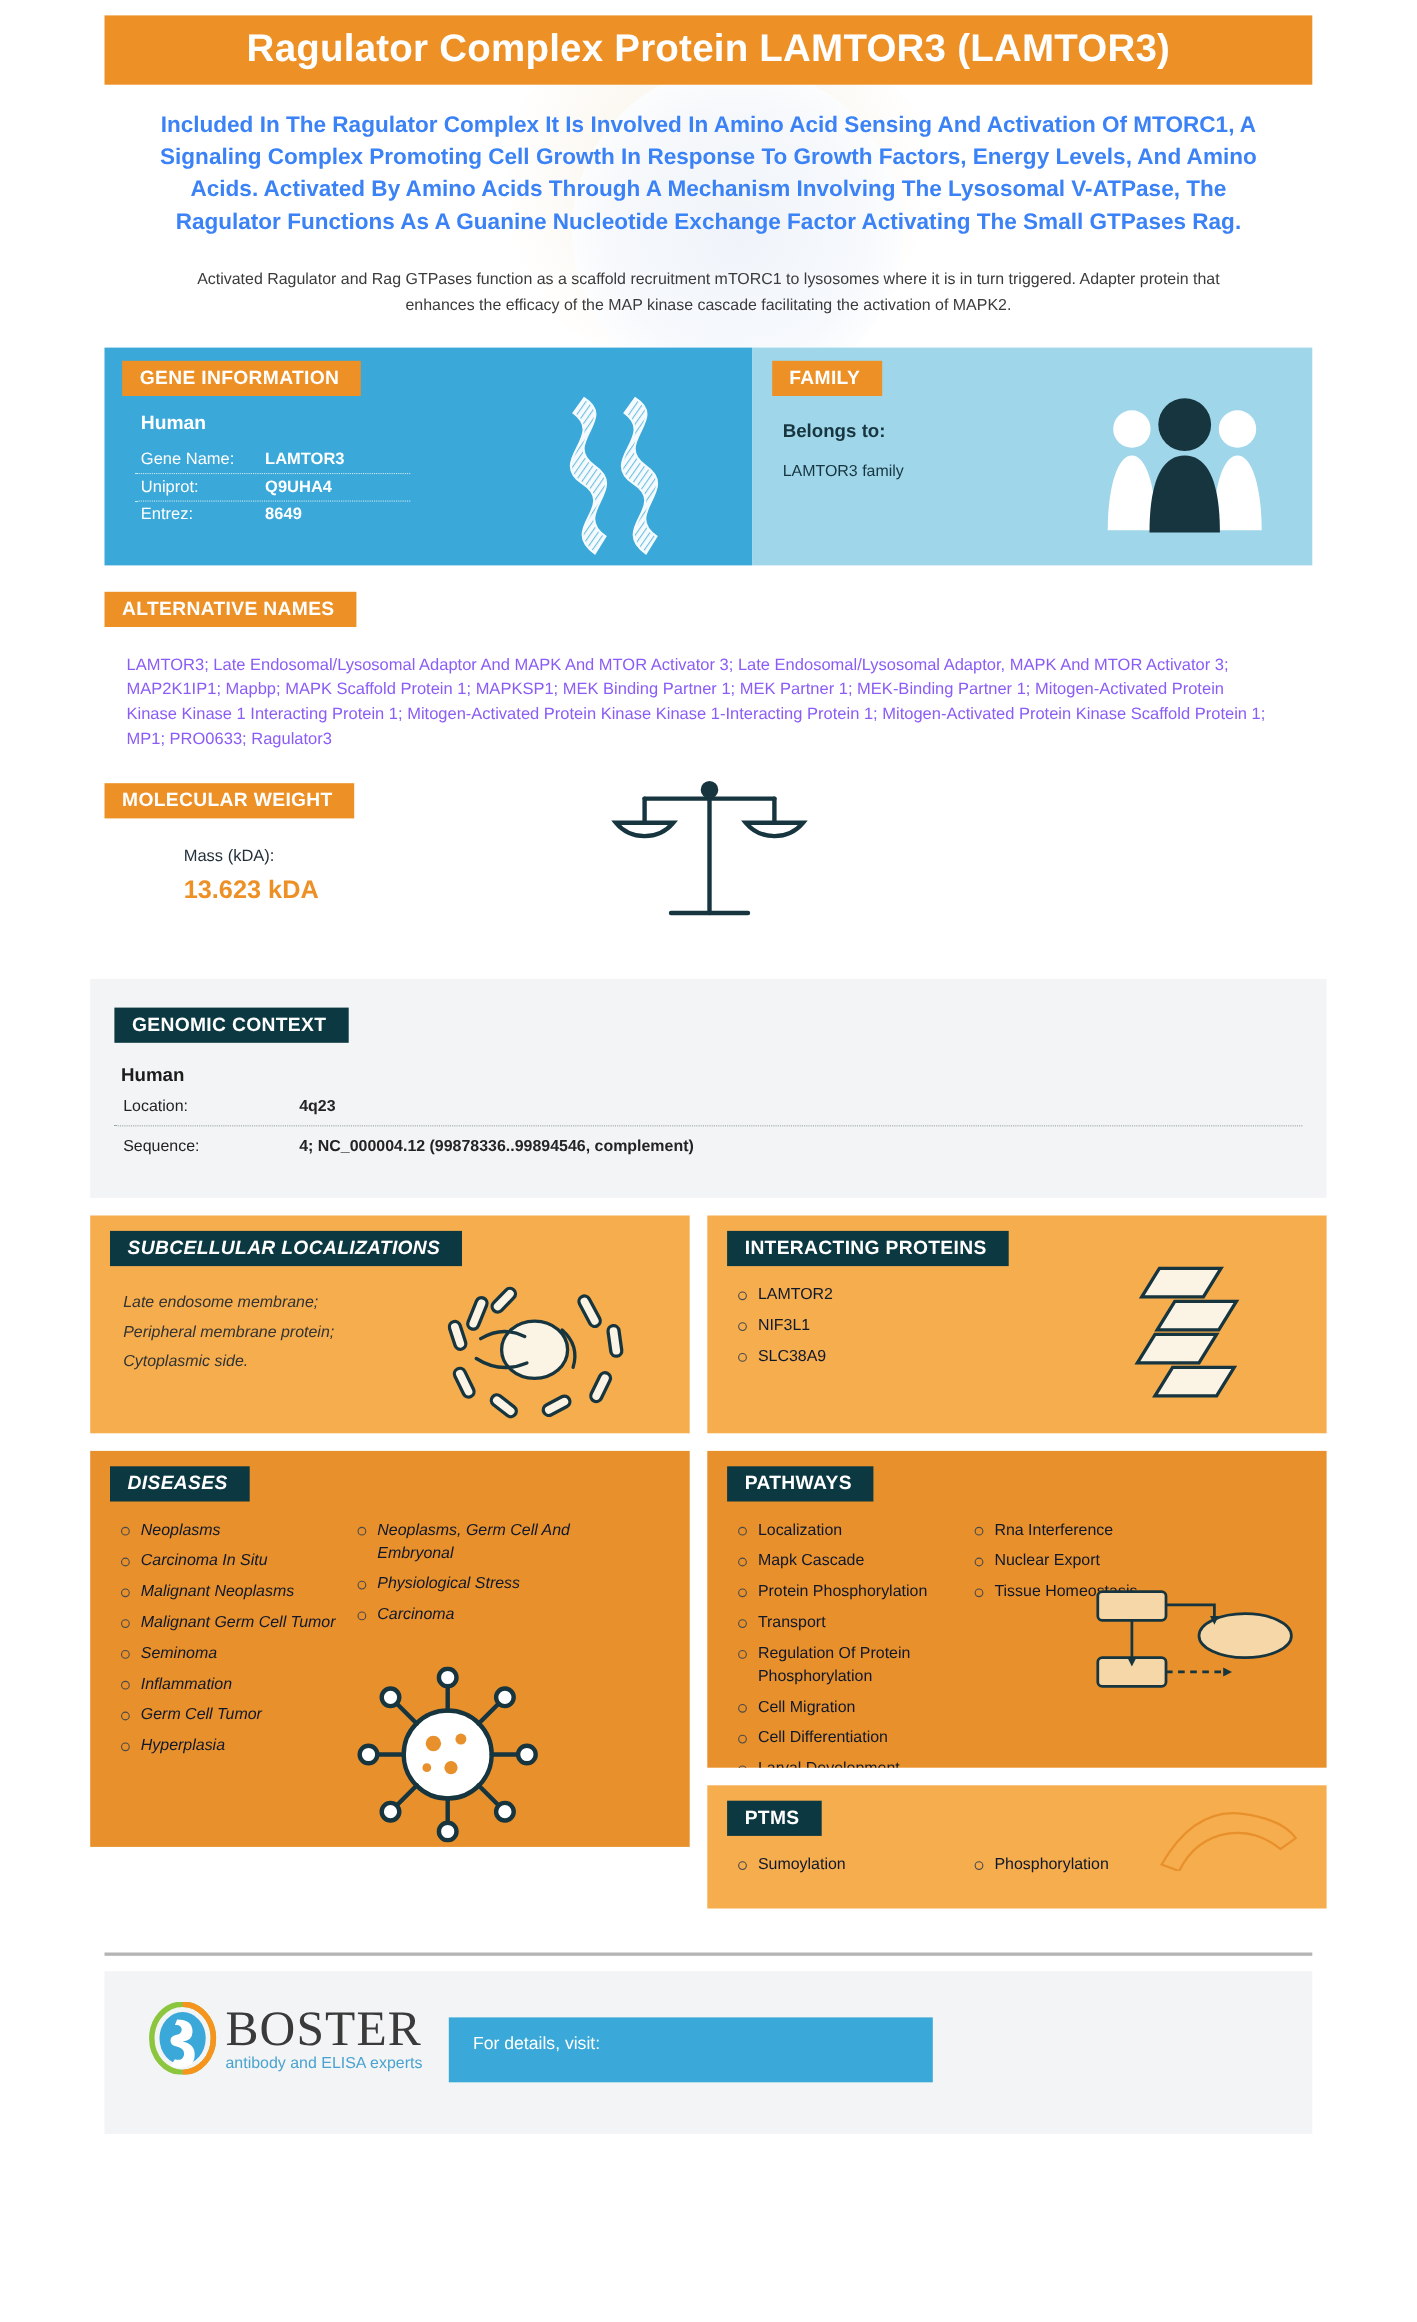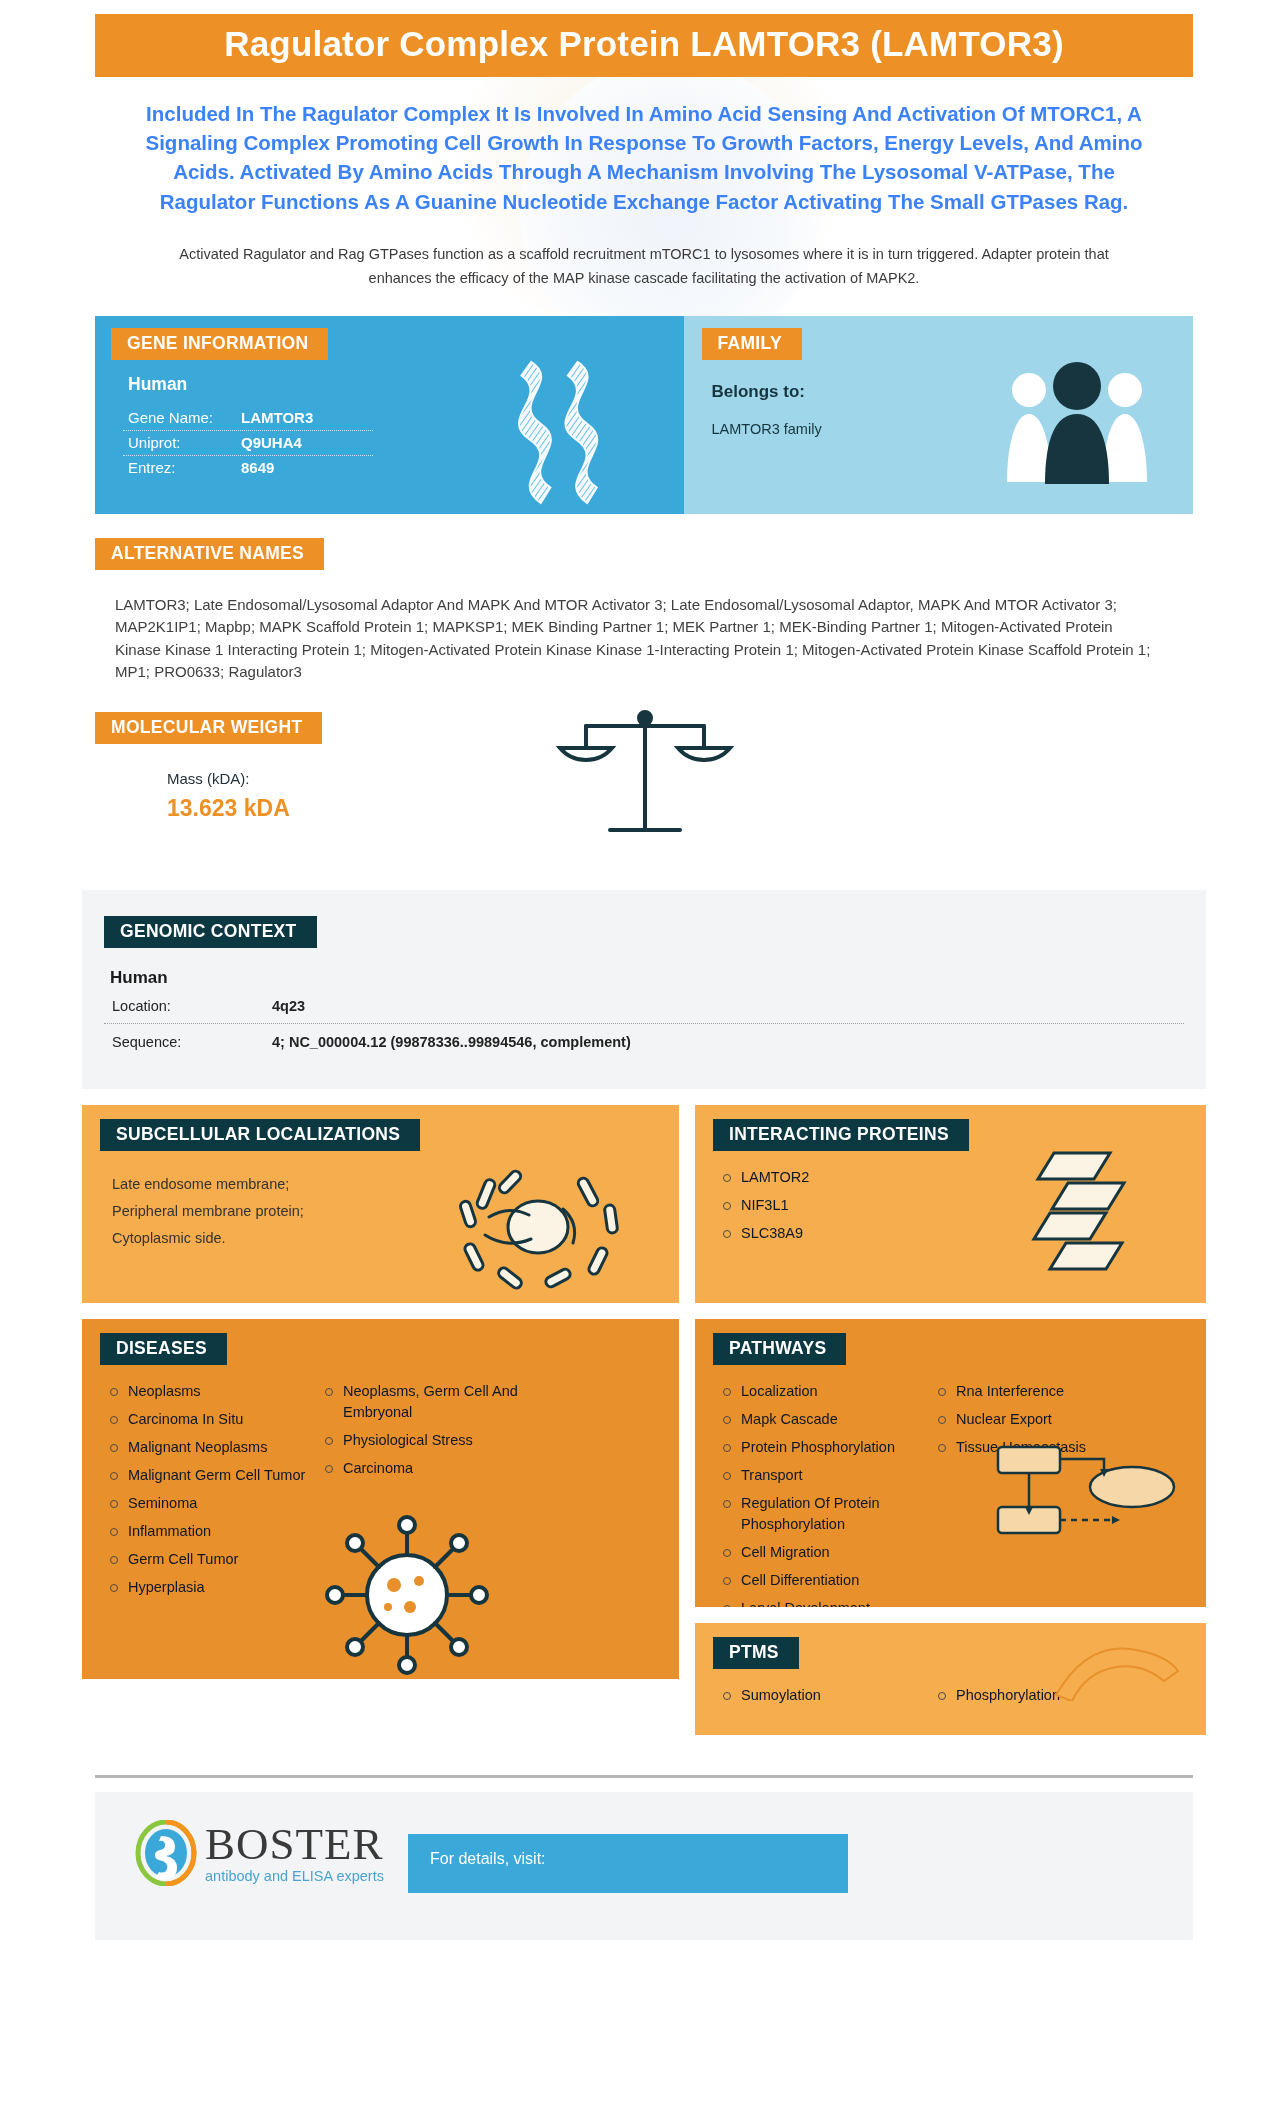--- a/index.html
+++ b/index.html
@@ -142,21 +142,21 @@
     position: absolute;
     right: 36px; top: 40px;
     width: 160px; height: 130px;
   }
 
   
   .alt-wrap { margin: 24px 95px 0 95px; }
   .alt-text {
     margin-top: 24px;
     padding-left: 20px;
-    color: #404040;
+    color: #8b5cf6;
     font-size: 15px;
     line-height: 1.5;
     max-width: 1060px;
   }
 
   
   .mw-wrap { margin: 28px 95px 0 95px; position: relative; height: 140px; }
   .mw-label { margin: 26px 0 0 72px; color: #24303a; font-size: 15px; }
   .mw-value { margin: 8px 0 0 72px; color: #ed9025; font-size: 23px; font-weight: bold; }
   .scale {
@@ -186,21 +186,21 @@
     border-bottom: 1px dotted #9aa3a8;
     font-size: 14.5px;
     color: #232323;
   }
   .gen-row:last-child { border-bottom: none; }
   .gen-row .k { width: 160px; }
   .gen-row .v { font-weight: bold; }
 
   
   .lower { display: flex; margin: 16px 82px 0 82px; gap: 16px; }
-  .col-left { width: 597px; }
+  .col-left { width: 545px; font-style: italic; }
   .col-right { flex: 1; }
 
   .card { position: relative; overflow: hidden; }
   .card .chip { margin: 14px 0 0 18px; }
   .card-body { padding: 16px 20px 20px 24px; }
 
   .subcell { background: #f5ad4e; height: 198px; }
   .subcell-text {
     color: #333333;
     font-size: 14.5px;

